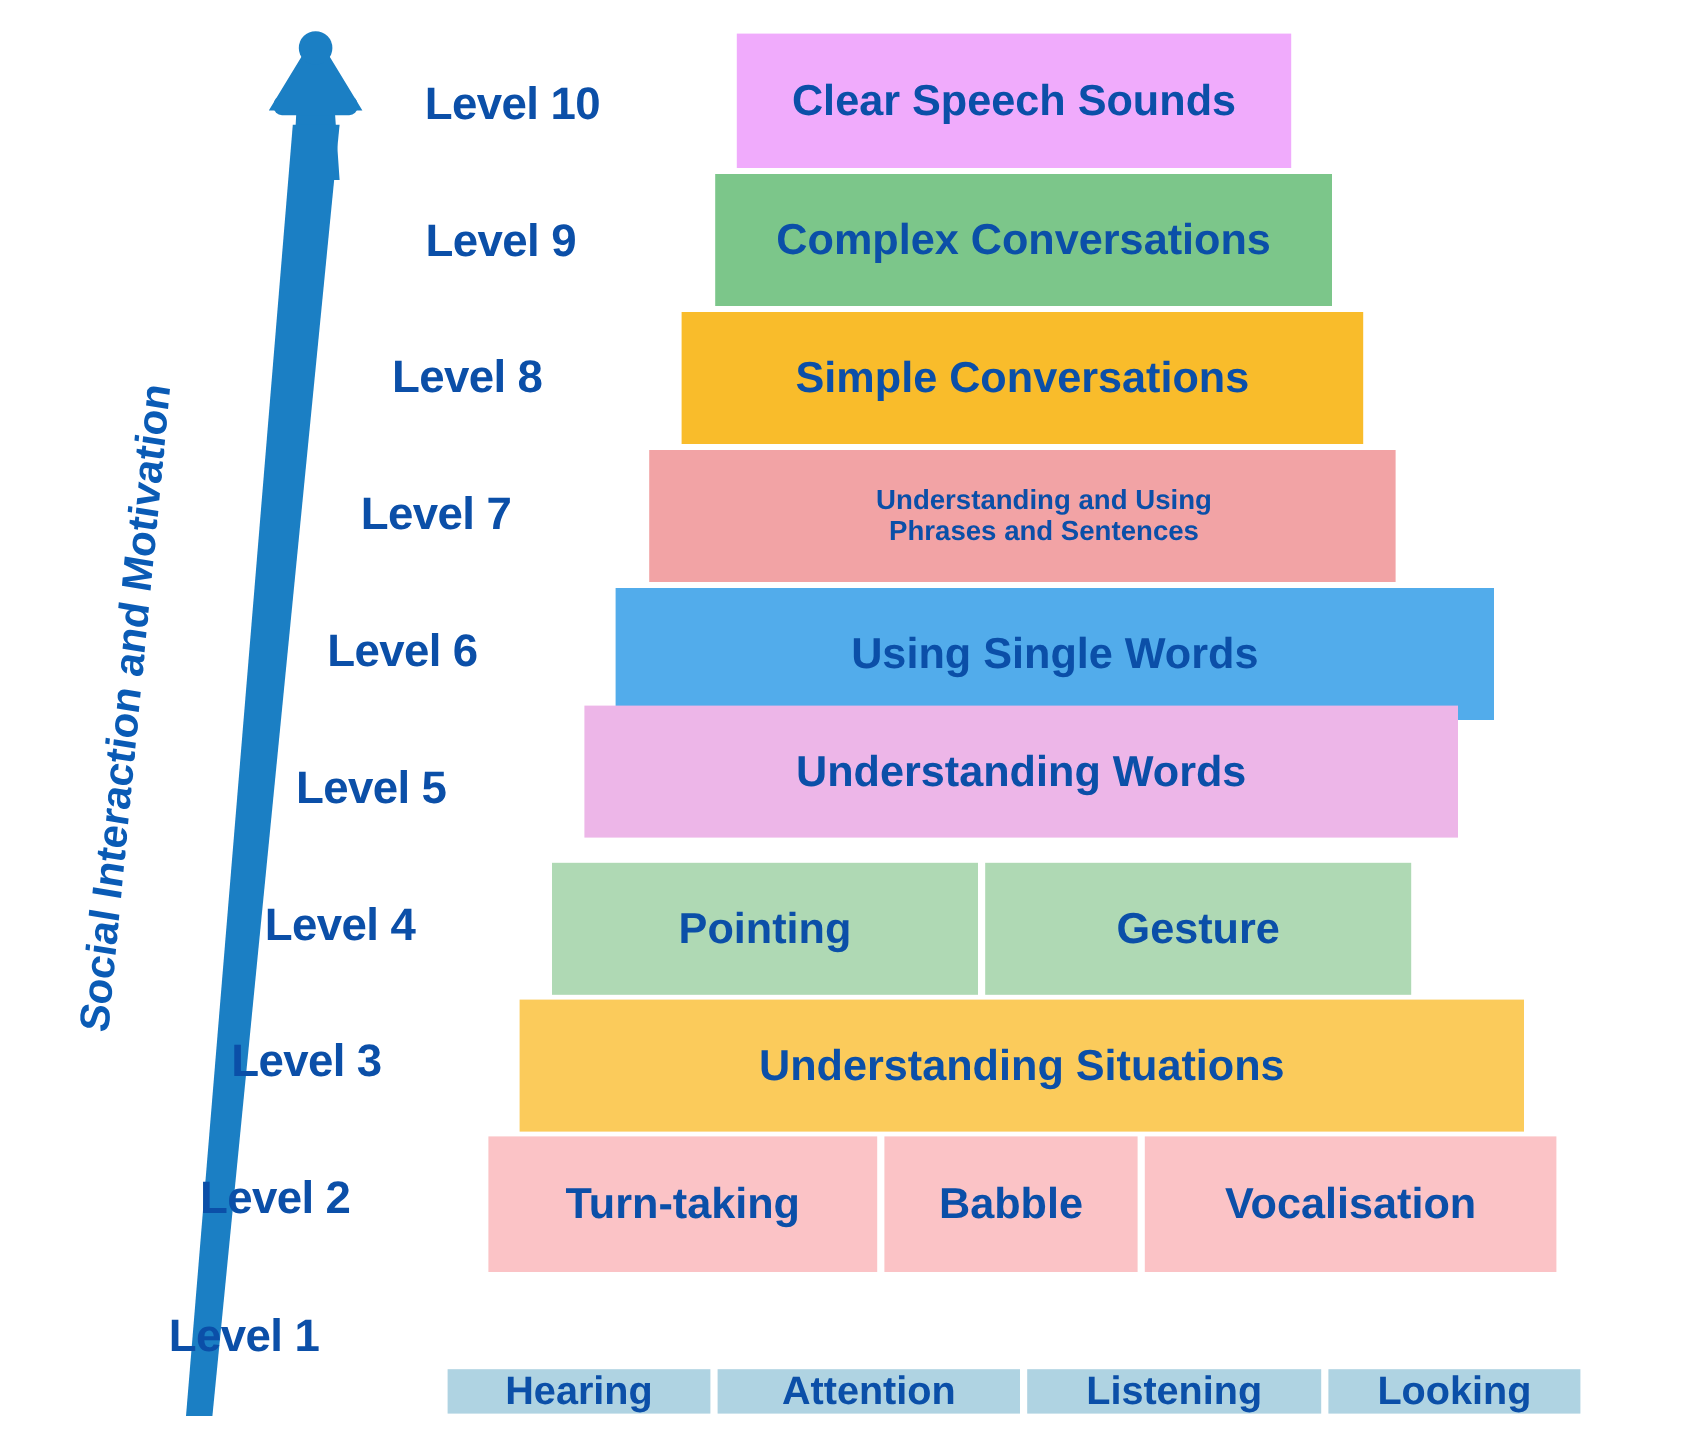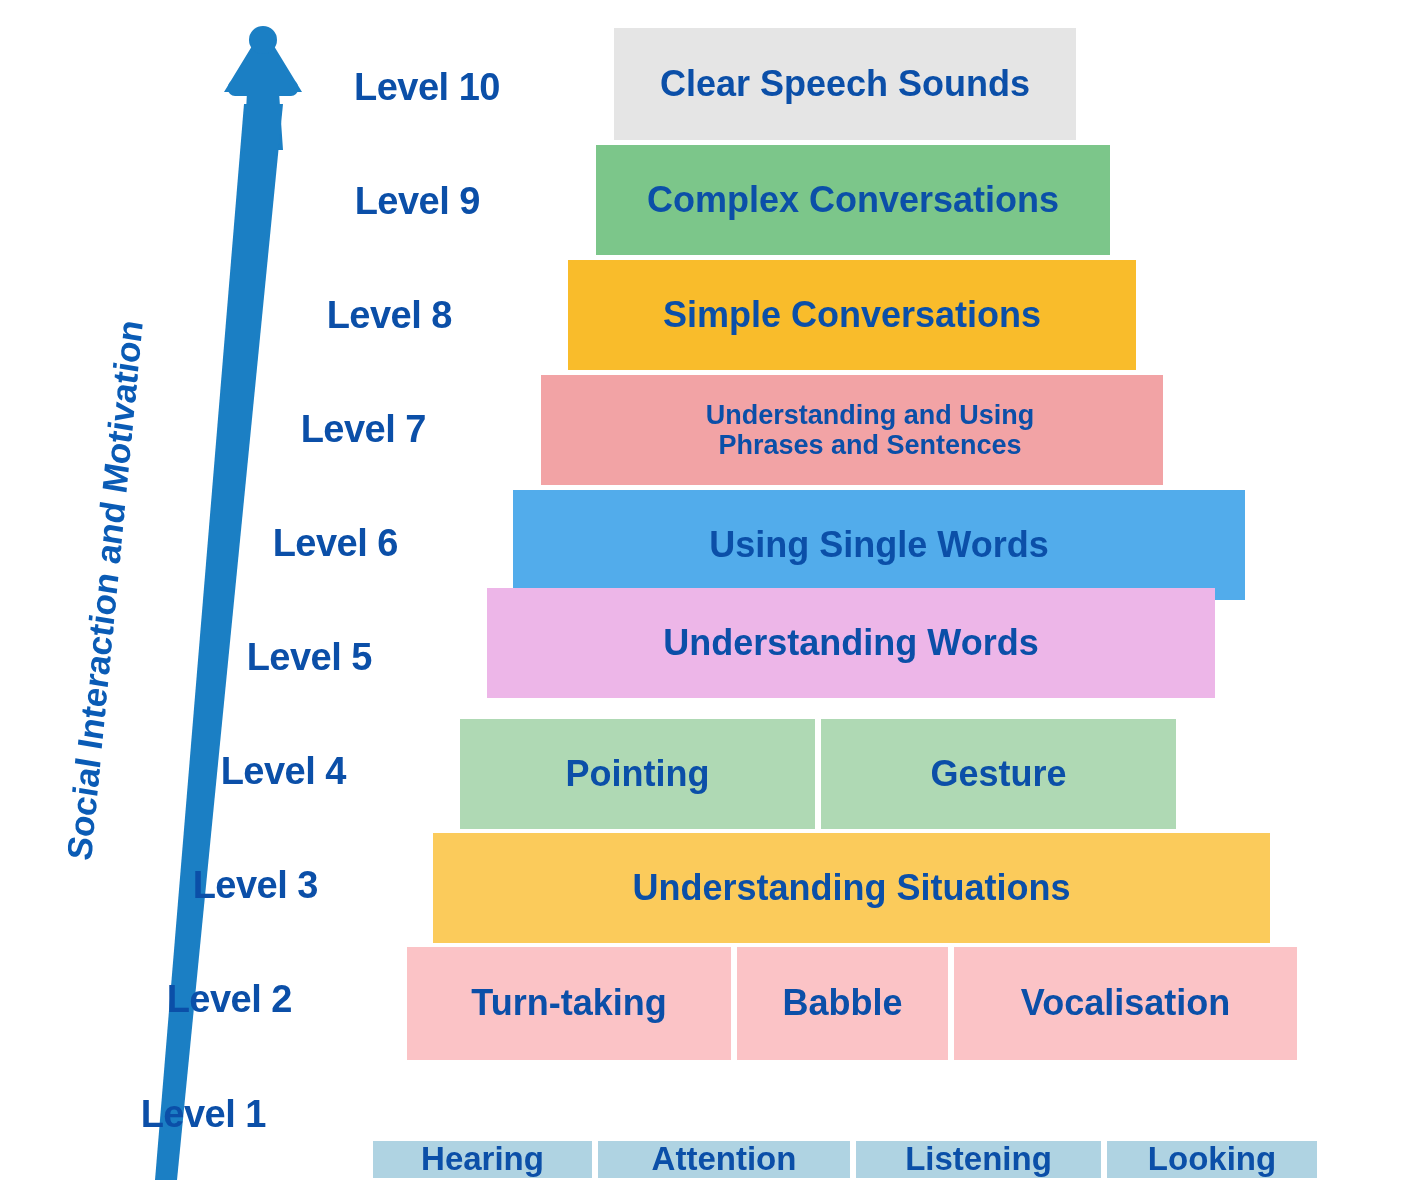--- a/index.html
+++ b/index.html
@@ -67,39 +67,39 @@
     justify-content: center;
     text-align: center;
     color: #0b4fa8;
     font-weight: bold;
     line-height: 1.12;
     padding: 0 6px;
     box-sizing: border-box;
   }
   .cell.f36 { font-size: 36px; }
   .cell.f33 { font-size: 33px; }
-  .cell.f30 { font-size: 27px; padding-left: 42px; }
+  .cell.f30 { font-size: 23px; padding-left: 42px; }
 </style>
 </head>
 <body>
 
 <div id="stage">
 
   <svg id="arrow-svg" viewBox="0 0 1414 1204">
     <polygon points="224,92 263,28 302,92 279,92 283,150 244,150 247,92" fill="#1b7fc4"></polygon>
     <path d="M244,104 L283,104 L177,1180 L155,1180 Z" fill="#1b7fc4"></path>
     <circle cx="263" cy="40" r="14" fill="#1b7fc4"></circle>
     <rect x="228" y="80" width="70" height="16" rx="7" fill="#1b7fc4"></rect>
   </svg>
 
   <div id="axis-caption">Social Interaction and Motivation</div>
 
   <div class="level-label" style="left:310px; top:66px; width:190px;">Level 10</div>
   <div class="row" style="left:614px; top:28px; width:462px; height:112px;">
-    <div class="cell f36" style="background:#e5e5e5;">Clear Speech Sounds</div>
+    <div class="cell f36" style="background:#f0abfc;">Clear Speech Sounds</div>
   </div>
 
   <div class="level-label" style="left:290px; top:180px; width:190px;">Level 9</div>
   <div class="row" style="left:596px; top:145px; width:514px; height:110px;">
     <div class="cell f36" style="background:#7CC68A;">Complex Conversations</div>
   </div>
 
   <div class="level-label" style="left:262px; top:294px; width:190px;">Level 8</div>
   <div class="row" style="left:568px; top:260px; width:568px; height:110px;">
     <div class="cell f36" style="background:#F9BC2B;">Simple Conversations</div>

